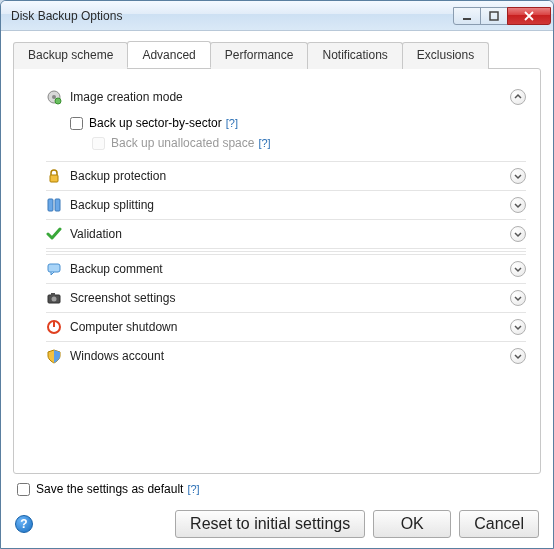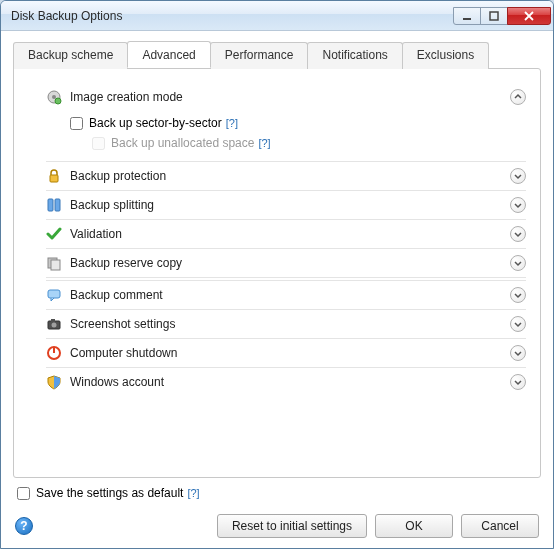--- a/index.html
+++ b/index.html
@@ -158,21 +158,21 @@
   border: 1px solid #1560a8;
 }
 .btn {
   min-width: 78px;
   padding: 4px 14px;
   border: 1px solid #a8a8a8;
   border-radius: 3px;
   background: linear-gradient(to bottom, #fdfdfd, #e6e6e6);
   cursor: pointer;
   color: #222;
-  font-size: 12px;
+  font-size: 16px;
 }
 svg { display: block; }
 </style>
 </head>
 <body>
 
 <div class="window">
   <div class="titlebar">
     <span class="titlebar-text">Disk Backup Options</span>
     <div class="win-controls">
@@ -284,34 +284,20 @@
           <span class="chevron">
             <svg width="8" height="8" viewBox="0 0 8 8">
                 <path d="M1 3 L4 6 L7 3" fill="none" stroke="#555" stroke-width="1.5"></path>
               </svg>
           </span>
         </div>
         <hr class="section-sep">
       </div>
 
       <div class="section">
-        <div class="section-header">
-          <span class="section-icon">
-            <svg width="16" height="16" viewBox="0 0 16 16">
-                <rect x="2" y="3" width="9" height="10" fill="#c8c8c8" stroke="#888"></rect>
-                <rect x="5" y="5" width="9" height="10" fill="#e8e8e8" stroke="#888"></rect>
-              </svg>
-          </span>
-          <span class="section-title">Backup reserve copy</span>
-          <span class="chevron">
-            <svg width="8" height="8" viewBox="0 0 8 8">
-                <path d="M1 3 L4 6 L7 3" fill="none" stroke="#555" stroke-width="1.5"></path>
-              </svg>
-          </span>
-        </div>
         <hr class="section-sep">
       </div>
 
       <div class="section">
         <hr class="section-sep">
       </div>
 
       <div class="section">
         <div class="section-header">
           <span class="section-icon">

